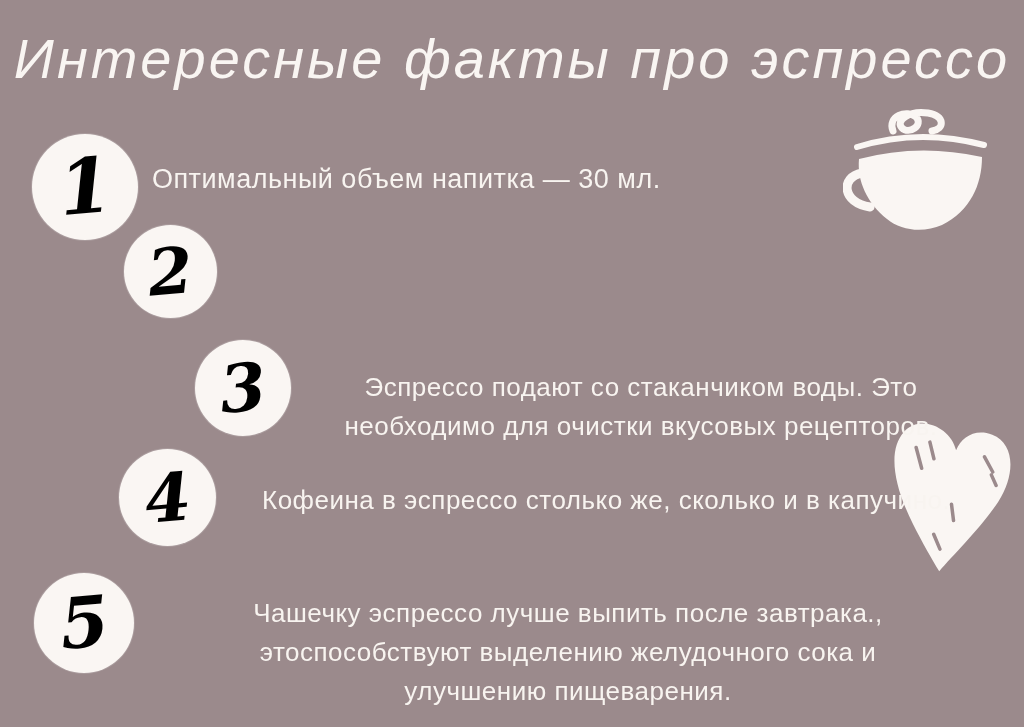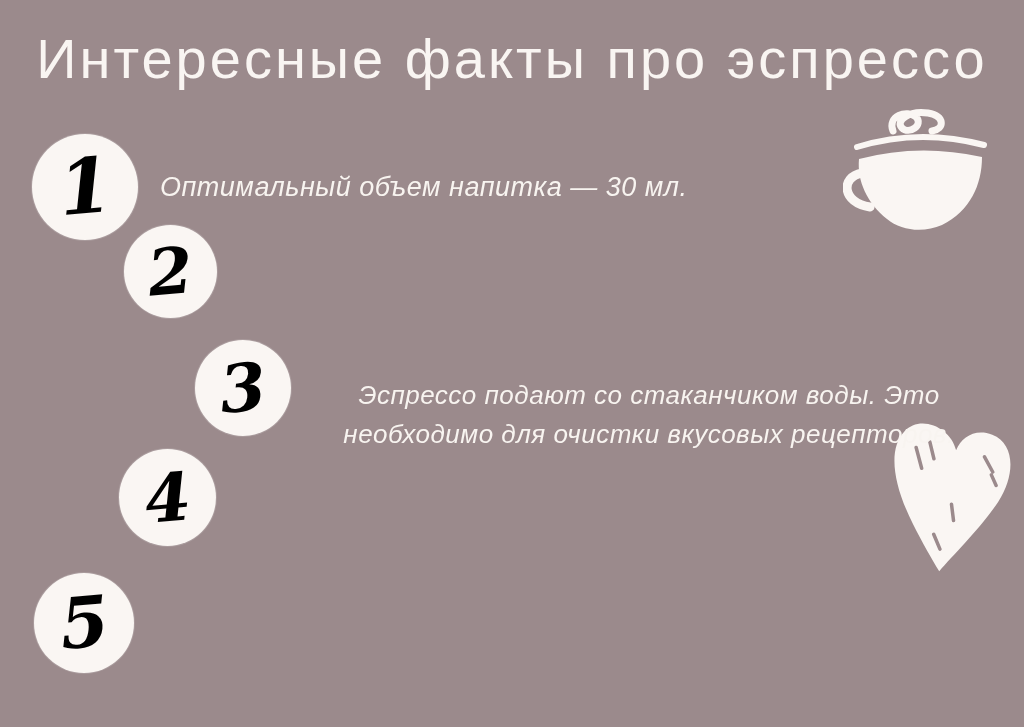--- a/index.html
+++ b/index.html
@@ -9,20 +9,21 @@
     background:#9b8a8c;
     overflow:hidden;
     font-family:"Liberation Sans", sans-serif;
   }
   .title{
     position:absolute;
     left:0;right:0;top:26px;
     margin:0;
     text-align:center;
     font-family:"Liberation Sans", sans-serif;
+    font-style:italic;
     font-weight:400;
     font-size:56px;
     letter-spacing:3px;
     color:#f9f5f2;
   }
   .num-circle{
     position:absolute;
     background:#faf6f3;
     border-radius:50%;
     display:flex;align-items:center;justify-content:center;
@@ -42,22 +43,21 @@
   .c2{left:124px;top:225px;width:93px;height:93px;}
   .c2 span{font-size:64px;}
   .c3{left:195px;top:340px;width:96px;height:96px;}
   .c3 span{font-size:66px;}
   .c4{left:119px;top:449px;width:97px;height:97px;}
   .c4 span{font-size:66px;}
   .c5{left:34px;top:573px;width:100px;height:100px;}
   .c5 span{font-size:70px;}
   .fact-text{
     position:absolute;
-    margin:12px;
-    font-style:italic;
+    margin:4px;
     font-size:26px;
     line-height:39px;
     letter-spacing:0.5px;
     color:#f8f4f0;
   }
   .t1{left:148px;top:156px;width:600px;text-align:left;white-space:nowrap;font-size:27px;}
   .t2{left:244px;top:233px;width:752px;text-align:center;}
   .t3{left:312px;top:364px;width:650px;text-align:center;}
   .t4{left:258px;top:477px;width:670px;text-align:center;white-space:nowrap;}
   .t5{left:188px;top:590px;width:752px;text-align:center;}
@@ -96,18 +96,20 @@
   </div>
 
   <div class="num-circle c3">
     <span>3</span>
   </div>
   <p class="fact-text t3">Эспрессо подают со стаканчиком воды. Это необходимо для очистки вкусовых рецепторов.</p>
 
   <div class="num-circle c4">
     <span>4</span>
   </div>
+  <p class="fact-text t4">Кофеина в эспрессо столько же, сколько и в капучино.</p>
 
   <div class="num-circle c5">
     <span>5</span>
   </div>
+  <p class="fact-text t5">Чашечку эспрессо лучше выпить после завтрака., этоспособствуют выделению желудочного сока и улучшению пищеварения.</p>
 
 </div>
 
 </body></html>

